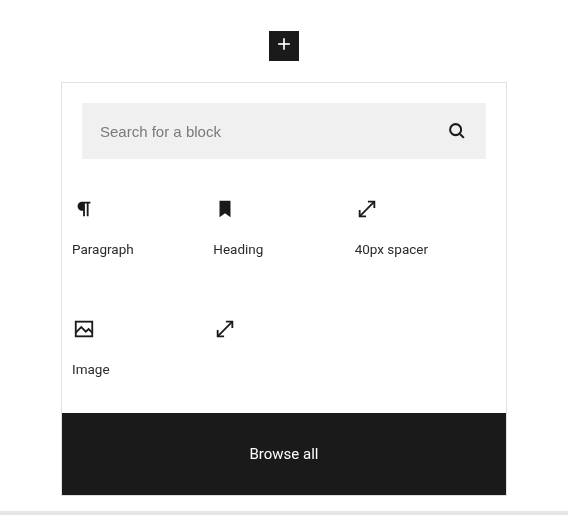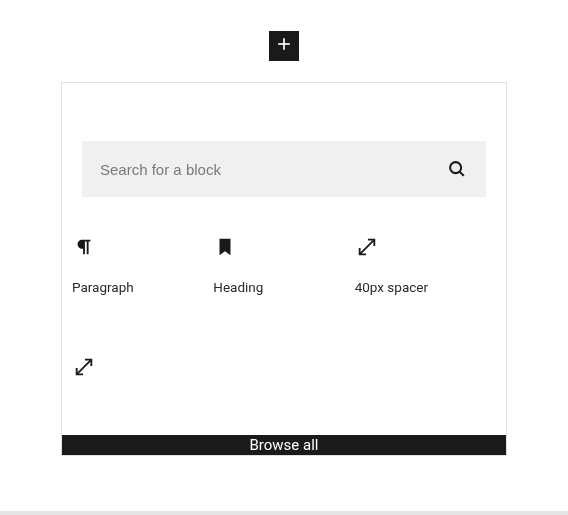--- a/index.html
+++ b/index.html
@@ -40,21 +40,20 @@
     }
     .search-wrap {
       padding: 20px 20px 0 20px;
     }
     .search-box {
       background: #f0f0f0;
       height: 56px;
       display: flex;
       align-items: center;
       padding: 0 18px;
-      margin-top: 38px;
     }
     .search-input {
       flex: 1;
       border: none;
       background: transparent;
       font-size: 15px;
       color: #333;
       outline: none;
     }
     .search-input::placeholder {
@@ -93,21 +92,21 @@
       height: 22px;
     }
     .block-label {
       font-size: 13.5px;
       color: #2b2b2b;
     }
     .browse-all {
       background: #1a1a1a;
       color: #fff;
       text-align: center;
-      padding: 1px 0;
+      padding: 32px 0;
       font-size: 15px;
       cursor: pointer;
     }
     .bottom-line {
       position: absolute;
       left: 0;
       right: 0;
       bottom: 0;
       height: 4px;
       background: #e6e6e6;
@@ -162,20 +161,29 @@
       <span class="block-icon">
         <svg viewBox="0 0 24 24" fill="none" stroke="#1a1a1a" stroke-width="2">
           <path d="M13 4h7v7"></path>
           <path d="M11 20H4v-7"></path>
           <line x1="20" y1="4" x2="4" y2="20"></line>
         </svg>
       </span>
       <span class="block-label">40px spacer</span>
     </div>
 
+    <div class="block-item">
+      <span class="block-icon">
+        <svg viewBox="0 0 24 24" fill="none" stroke="#1a1a1a" stroke-width="2">
+          <rect x="3" y="4" width="18" height="16"></rect>
+          <polyline points="3,16 9,10 14,15 17,12 21,16"></polyline>
+        </svg>
+      </span>
+      <span class="block-label">Image</span>
+    </div>
 
     <div class="block-item">
       <span class="block-icon">
         <svg viewBox="0 0 24 24" fill="none" stroke="#1a1a1a" stroke-width="2">
           <path d="M13 4h7v7"></path>
           <path d="M11 20H4v-7"></path>
           <line x1="20" y1="4" x2="4" y2="20"></line>
         </svg>
       </span>
     </div>

